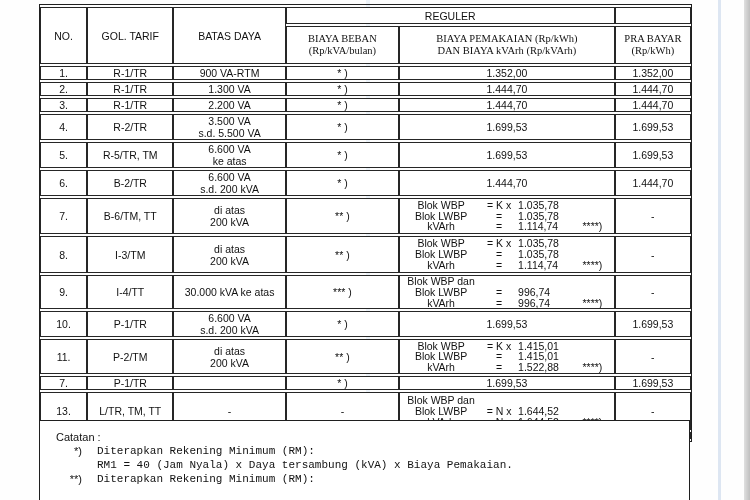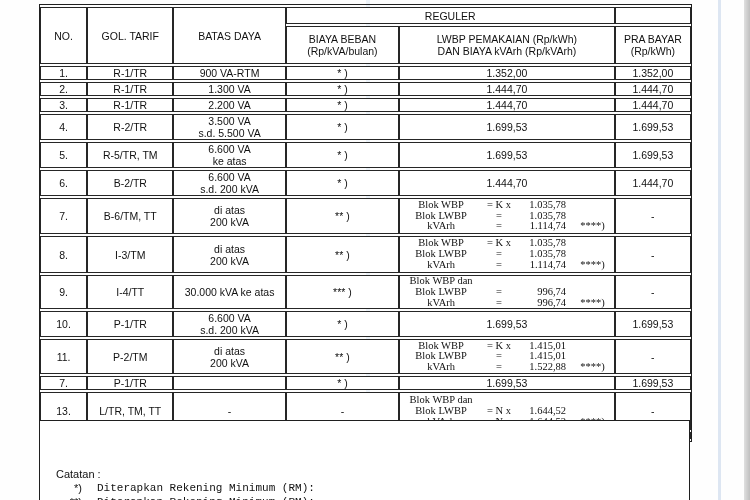--- a/index.html
+++ b/index.html
@@ -40,21 +40,21 @@
     background: #fff;
   }
   col.c-no    { width: 47px; }
   col.c-gol   { width: 86px; }
   col.c-batas { width: 112px; }
   col.c-beban { width: 113px; }
   col.c-pem   { width: 215px; }
   col.c-pra   { width: 76px; }
 
   tr.hrow-a th { height: 15px; margin-top: 44px; }
-  tr.hrow-b th { height: 36px; }
+  tr.hrow-b th { height: 36px; font-family: Liberation Serif, serif; }
   .pre { white-space: pre-line; margin-left: 13px; }
 
   tr.r-thin  td { height: 11px; }
   tr.r-med   td { height: 23px; }
   tr.r4  td { height: 24px; }
   tr.r5  td { height: 22px; }
   tr.r7  td { height: 34px; }
   tr.r8  td { height: 35px; }
   tr.r9  td { height: 31px; }
   tr.r11 td { height: 33px; }
@@ -63,39 +63,38 @@
 
   td.blok {
     text-align: left;
     padding: 1px 2px 1px 12px;
   }
   .blok-line {
     display: grid;
     grid-template-columns: 78px 38px 48px auto;
     line-height: 10.8px;
     white-space: nowrap;
-    font-family: Liberation Serif, serif;
-  }
-  .bl-val { text-align: right; }
+  }
+  .bl-val { text-align: left; }
   .bl-suf { padding-left: 7px; }
 
   
   .catatan-box {
     position: absolute;
     left: 39px; top: 420px;
     width: 651px; height: 95px;
     border: 1.5px solid #1f1f1f;
     background: #fff;
     box-sizing: border-box;
     padding: 9px 8px 0 16px;
     font-size: 11px;
     line-height: 14px;
     overflow: hidden;
   }
-  .catatan-title { margin-bottom: 0; margin-top: 37px; }
+  .catatan-title { margin-bottom: 0; }
   .note-item {
     display: grid;
     grid-template-columns: 26px 1fr;
     column-gap: 15px;
     align-items: start;
   }
   .note-marker { text-align: right; }
   .note-lines div { white-space: nowrap; font-family: Liberation Mono, monospace; }
 </style>
 </head>
@@ -121,21 +120,21 @@
       <th rowspan="2">BATAS DAYA</th>
       <th colspan="2">REGULER</th>
       <th></th>
     </tr>
     <tr class="hrow-b">
       <th>
         <div>BIAYA BEBAN</div>
         <div>(Rp/kVA/bulan)</div>
       </th>
       <th>
-        <div>LWBP PEMAKAIAN (Rp/kWh)</div>
+        <div>BIAYA PEMAKAIAN (Rp/kWh)</div>
         <div>DAN BIAYA kVArh (Rp/kVArh)</div>
       </th>
       <th>
         <div>PRA BAYAR</div>
         <div>(Rp/kWh)</div>
       </th>
     </tr>
   </thead>
   <tbody>
 
@@ -364,20 +363,21 @@
 
   </tbody>
 </table>
 
 <div class="catatan-box">
   <div class="catatan-title">Catatan :</div>
   <div class="note-item">
     <span class="note-marker">*)</span>
     <div class="note-lines">
       <div>Diterapkan Rekening Minimum (RM):</div>
+      <div>RM1 = 40 (Jam Nyala) x Daya tersambung (kVA) x Biaya Pemakaian.</div>
     </div>
   </div>
   <div class="note-item">
     <span class="note-marker">**)</span>
     <div class="note-lines">
       <div>Diterapkan Rekening Minimum (RM):</div>
 
     </div>
   </div>
 </div>

